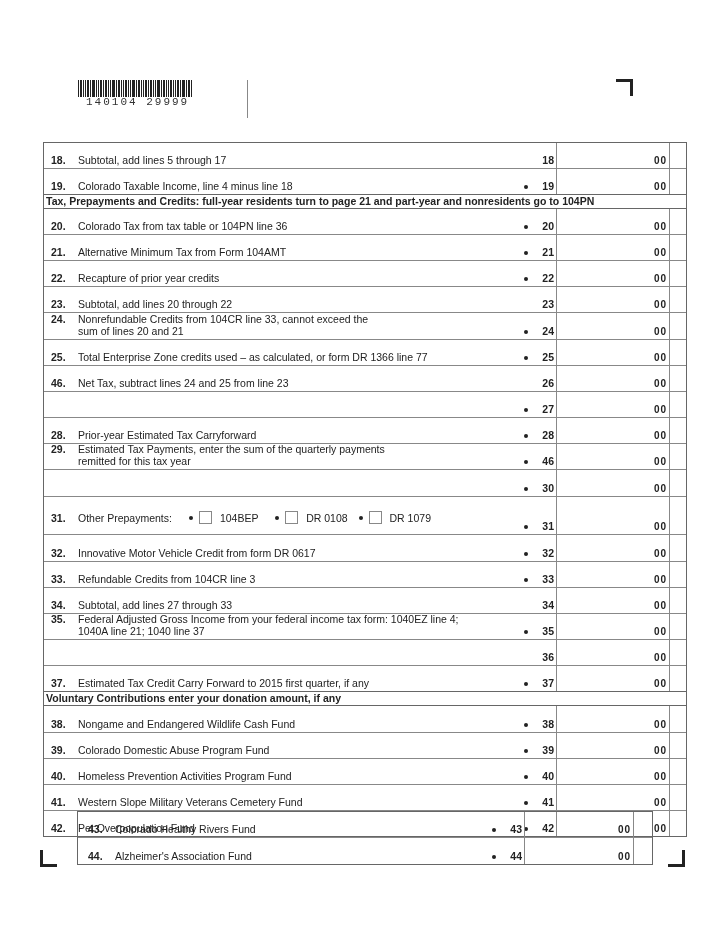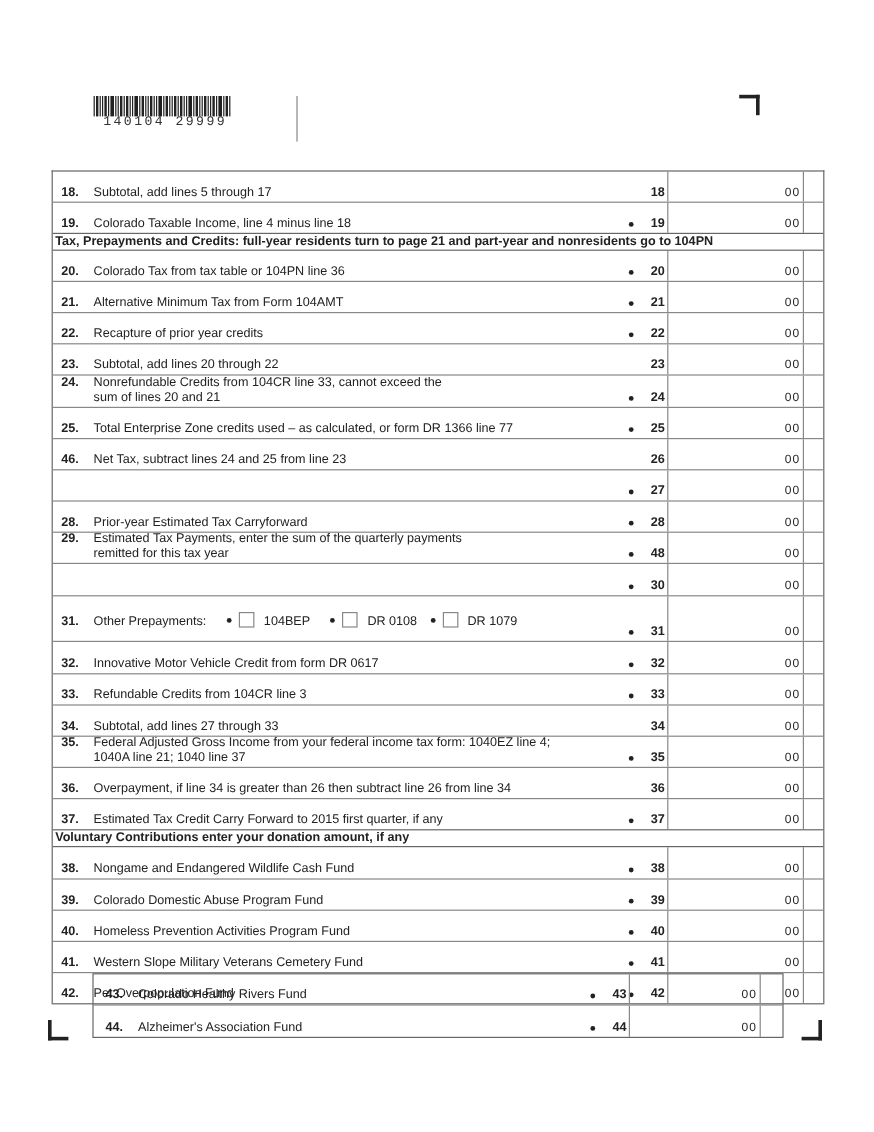--- a/index.html
+++ b/index.html
@@ -16,21 +16,21 @@
   .c-br { left:668px; top:850px; border-bottom:3px solid #222; border-right:3px solid #222; }
 
   .form { left:43px; top:118px; width:642px; border:1px solid #666; border-bottom:none;margin-top:24px; }
   .row { position:relative; border-bottom:1px solid #888; box-sizing:border-box; }
   .row .label { position:absolute; left:7px; bottom:2px; font-size:10.5px; line-height:12px; color:#222; }
   .row .label b { font-weight:bold; display:inline-block; width:27px; }
   .row .label .cont { display:block; padding-left:27px; }
   .row .lnum { position:absolute; right:132px; bottom:2px; font-size:10.5px; font-weight:bold; }
   .row .bullet { position:absolute; right:158px; bottom:5px; width:4px; height:4px; border-radius:50%; background:#222; }
   .row .amt { position:absolute; left:512px; top:0; bottom:0; width:112px; border-left:1px solid #888; border-right:1px solid #888; }
-  .row .cents { position:absolute; right:2px; bottom:2px; font-size:10px; letter-spacing:1px; }
+  .row .cents { position:absolute; right:2px; bottom:2px; font-size:10px; letter-spacing:1px;font-weight:bold; }
   .header { border-bottom:1px solid #666; font-weight:bold; font-size:10.5px; padding-left:2px; line-height:13px; height:14px; box-sizing:border-box; }
   .cb { display:inline-block; width:11px; height:11px; border:1px solid #888; vertical-align:-2px; margin:0 8px 0 6px; background:#fff; }
   .dot { display:inline-block; width:4px; height:4px; border-radius:50%; background:#222; vertical-align:2px; margin-left:14px; }
 
   .sub { left:77px; top:811px; width:574px; border:1px solid #666; border-top:1px solid #666; }
   .sub .row .amt { left:446px; width:108px; }
   .sub .row .lnum { right:130px; }
   .sub .row .bullet { right:156px; }
 </style>
 </head>
@@ -186,21 +186,21 @@
     <span class="bullet"></span>
     <span class="lnum">28</span>
     <div class="amt">
         <span class="cents">00</span>
       </div>
   </div>
 
   <div class="row" style="height:26px">
     <div class="label"><b>29.</b><span>Estimated Tax Payments, enter the sum of the quarterly payments</span><span class="cont">remitted for this tax year</span></div>
     <span class="bullet"></span>
-    <span class="lnum">48</span>
+    <span class="lnum">46</span>
     <div class="amt">
         <span class="cents">00</span>
       </div>
   </div>
 
   <div class="row" style="height:27px">
     <span class="bullet"></span>
     <span class="lnum">30</span>
     <div class="amt">
         <span class="cents">00</span>
@@ -249,21 +249,20 @@
   <div class="row" style="height:26px">
     <div class="label"><b>35.</b><span>Federal Adjusted Gross Income from your federal income tax form: 1040EZ line 4;</span><span class="cont">1040A line 21; 1040 line 37</span></div>
     <span class="bullet"></span>
     <span class="lnum">35</span>
     <div class="amt">
         <span class="cents">00</span>
       </div>
   </div>
 
   <div class="row" style="height:26px">
-    <div class="label"><b>36.</b><span>Overpayment, if line 34 is greater than 26 then subtract line 26 from line 34</span></div>
     <span class="lnum">36</span>
     <div class="amt">
         <span class="cents">00</span>
       </div>
   </div>
 
   <div class="row" style="height:26px;border-bottom:1px solid #666">
     <div class="label"><b>37.</b><span>Estimated Tax Credit Carry Forward to 2015 first quarter, if any</span></div>
     <span class="bullet"></span>
     <span class="lnum">37</span>

